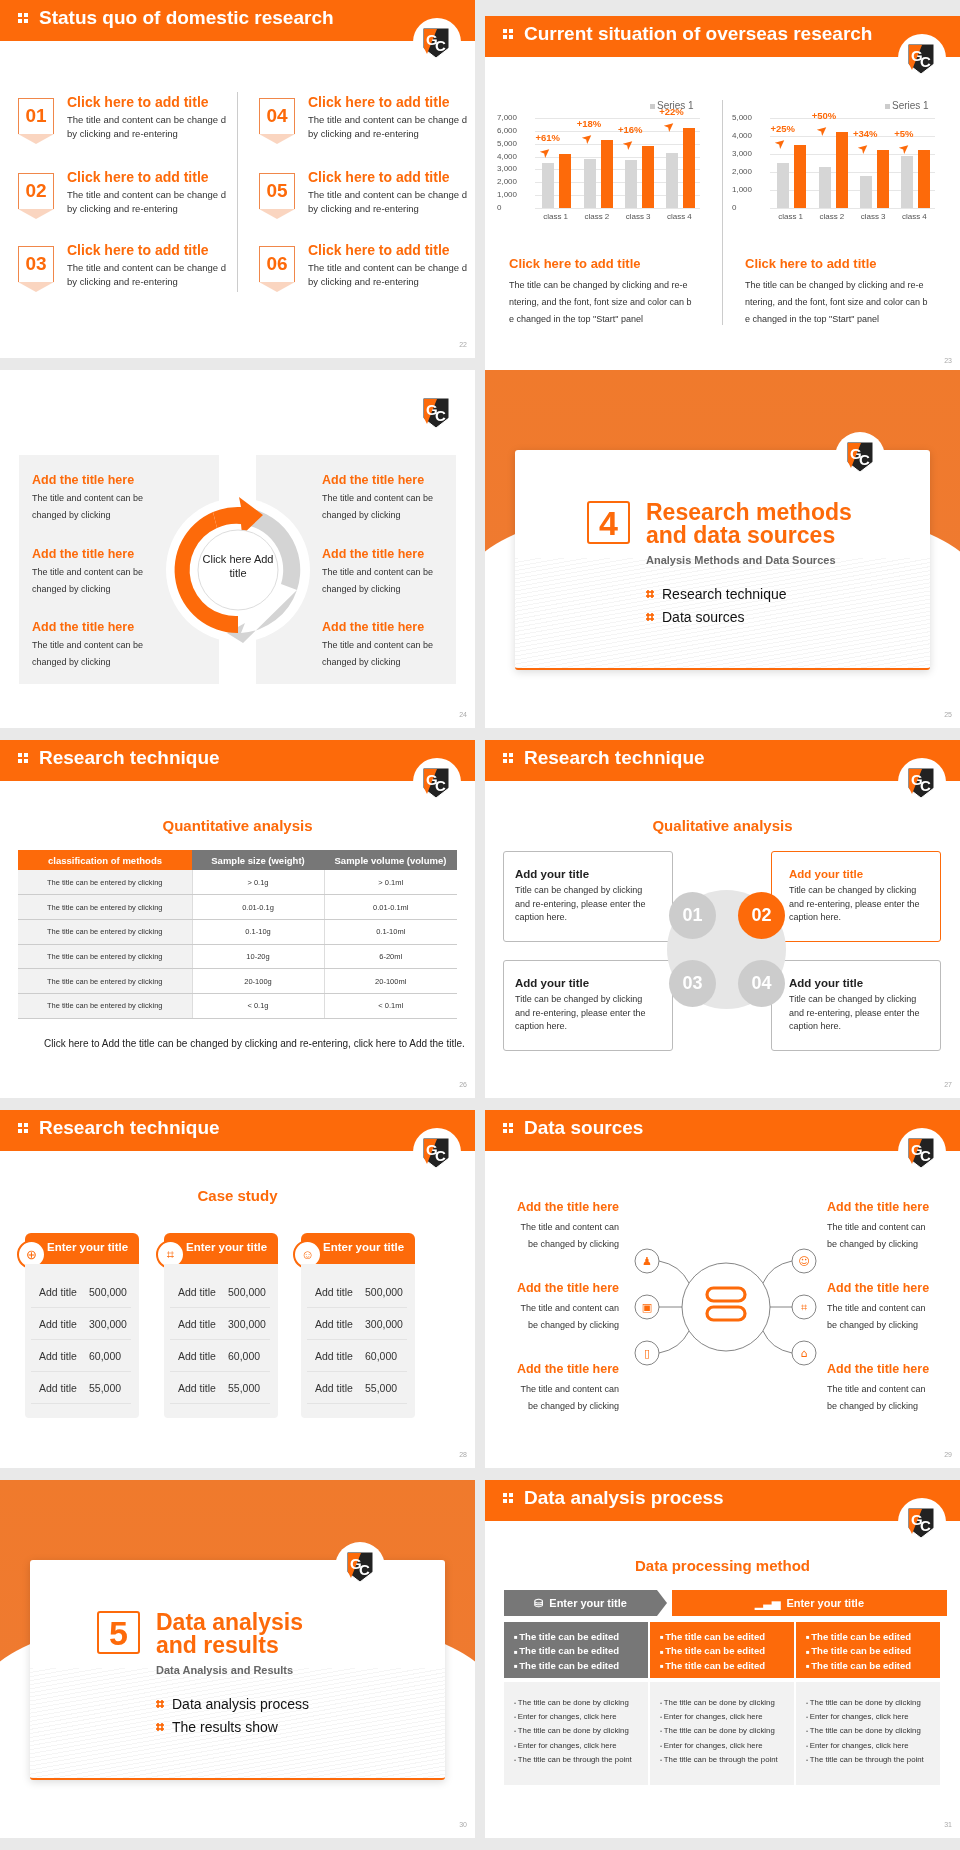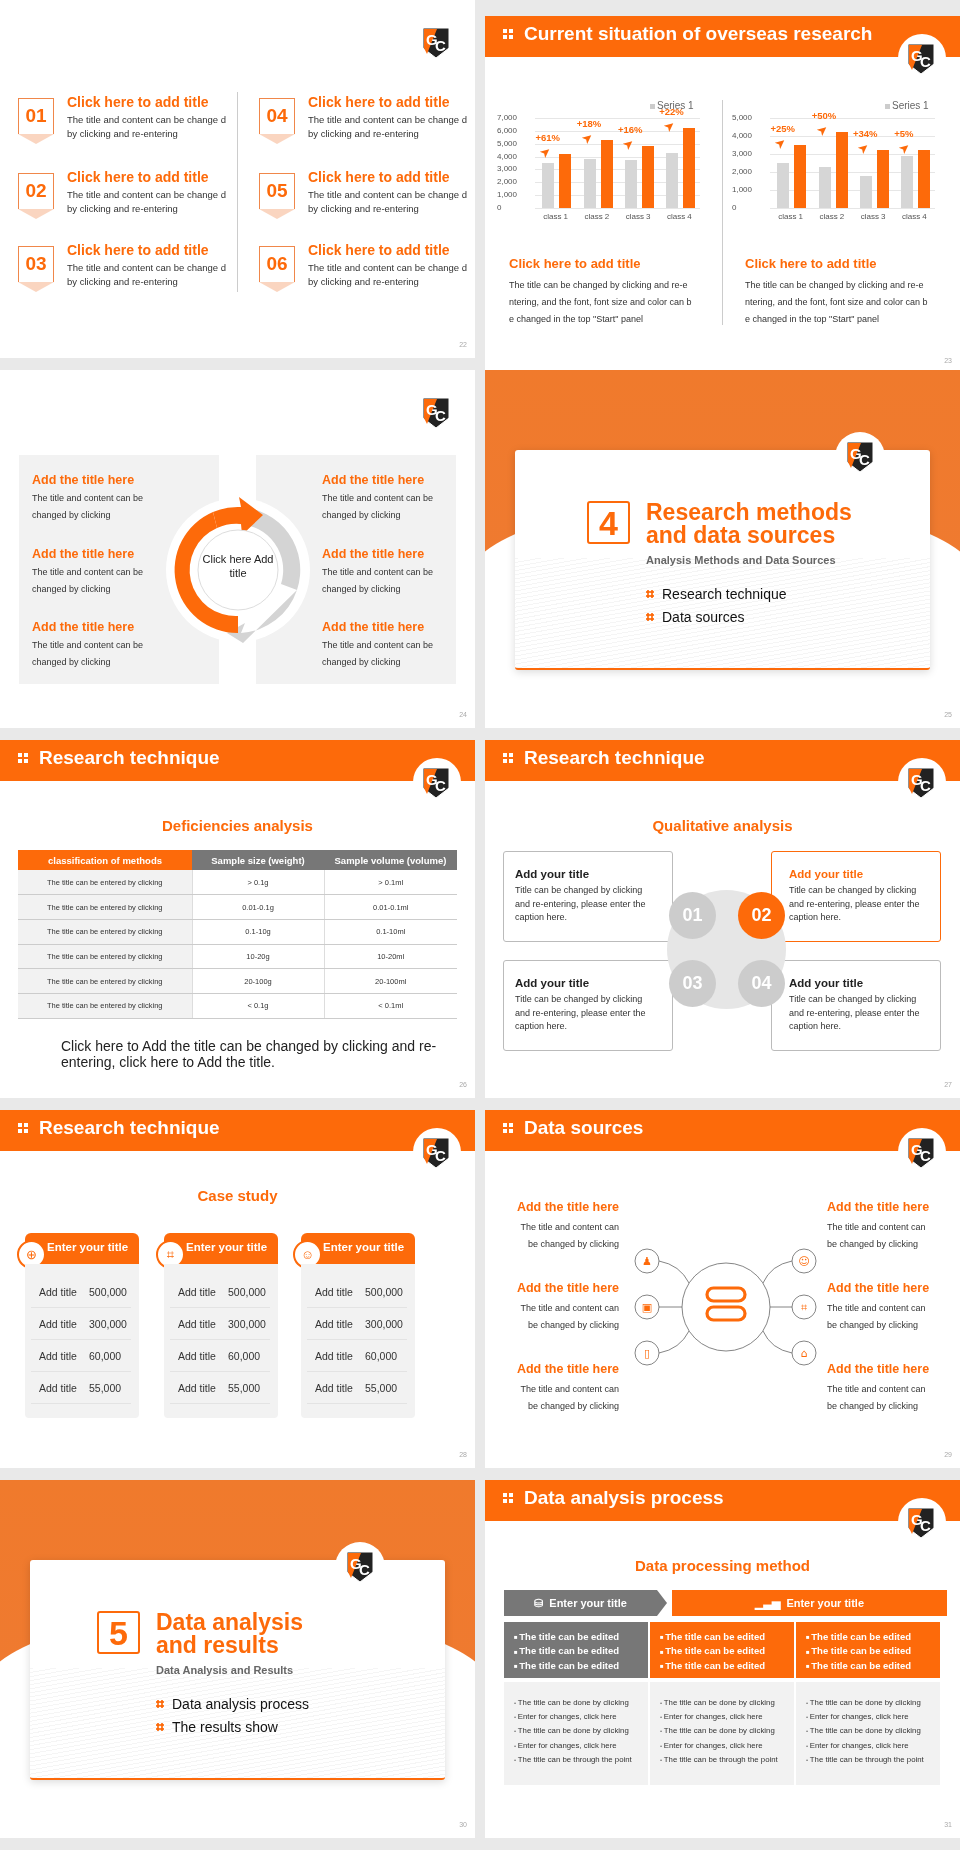--- a/index.html
+++ b/index.html
@@ -86,20 +86,29 @@
 .pcol{position:absolute;width:144px}
 .pcol .top{height:56px;padding:8px 0 0 10px;color:#fff;font-size:9.5px;font-weight:bold;line-height:14px}
 .pcol .bot{height:103px;background:#f2f2f2;margin-top:4px;padding:14px 0 0 10px;font-size:7.8px;color:#333;line-height:14.2px}
 .pcol .top div:before{content:"■ ";font-size:6px;vertical-align:middle}
 .pcol .bot div:before{content:"• ";font-size:6px;color:#777}
 </style>
 </head>
 <body>
 
 <div class="slide s1">
+  <div class="hdr">
+    <span class="dots">
+        <i style="left:0;top:0"></i>
+        <i style="left:6px;top:0"></i>
+        <i style="left:0;top:6px"></i>
+        <i style="left:6px;top:6px"></i>
+      </span>
+    <h1>Status quo of domestic research</h1>
+  </div>
   <div class="logo-bg"></div>
     <div class="logo">
 <svg viewBox="0 0 30 34" width="30" height="34">
         <path d="M2 2 H28 V22 L15 32 L2 22 Z" fill="#222" stroke="#fff" stroke-width="1"></path>
         <path d="M3 3 H16 L6 28 L3 22 Z" fill="#fd6a0a"></path>
         <text x="5" y="19" font-size="15" font-weight="bold" fill="#fff" font-family="Liberation Sans, sans-serif">G</text>
         <text x="14" y="25" font-size="15" font-weight="bold" fill="#fff" font-family="Liberation Sans, sans-serif">C</text>
       </svg>
 </div>
   <div class="vline" style="left:237px;top:92px;height:200px"></div>
@@ -342,21 +351,21 @@
   </div>
   <div class="logo-bg"></div>
     <div class="logo">
 <svg viewBox="0 0 30 34" width="30" height="34">
         <path d="M2 2 H28 V22 L15 32 L2 22 Z" fill="#222" stroke="#fff" stroke-width="1"></path>
         <path d="M3 3 H16 L6 28 L3 22 Z" fill="#fd6a0a"></path>
         <text x="5" y="19" font-size="15" font-weight="bold" fill="#fff" font-family="Liberation Sans, sans-serif">G</text>
         <text x="14" y="25" font-size="15" font-weight="bold" fill="#fff" font-family="Liberation Sans, sans-serif">C</text>
       </svg>
 </div>
-  <div class="center-t" style="top:77px">Deficiencies analysis</div>
+  <div class="center-t" style="top:77px">Quantitative analysis</div>
   <table class="q">
     <thead>
         <tr>
       <th style="width:174px">classification of methods</th>
       <th style="width:132px">Sample size (weight)</th>
       <th>Sample volume (volume)</th>
     </tr>
       </thead>
     <tbody id="qtbody">
         <tr>
@@ -370,35 +379,35 @@
           <td>0.01-0.1ml</td>
         </tr>
         <tr>
           <td>The title can be entered by clicking</td>
           <td>0.1-10g</td>
           <td>0.1-10ml</td>
         </tr>
         <tr>
           <td>The title can be entered by clicking</td>
           <td>10-20g</td>
-          <td>10-20ml</td>
+          <td>6-20ml</td>
         </tr>
         <tr>
           <td>The title can be entered by clicking</td>
           <td>20-100g</td>
           <td>20-100ml</td>
         </tr>
         <tr>
           <td>The title can be entered by clicking</td>
           <td>&lt; 0.1g</td>
           <td>&lt; 0.1ml</td>
         </tr>
       </tbody>
   </table>
-  <div style="position:absolute;left:61px;top:298px;font-size:14px;color:#222">Click here to Add the title can be changed by clicking and re-entering, click here to Add the title.</div>
+  <div style="position:absolute;left:44px;top:298px;font-size:10px;color:#222">Click here to Add the title can be changed by clicking and re-entering, click here to Add the title.</div>
   <div class="pgnum">26</div>
 </div>
 
 <div class="slide s6">
   <div class="hdr">
     <span class="dots">
         <i style="left:0;top:0"></i>
         <i style="left:6px;top:0"></i>
         <i style="left:0;top:6px"></i>
         <i style="left:6px;top:6px"></i>

